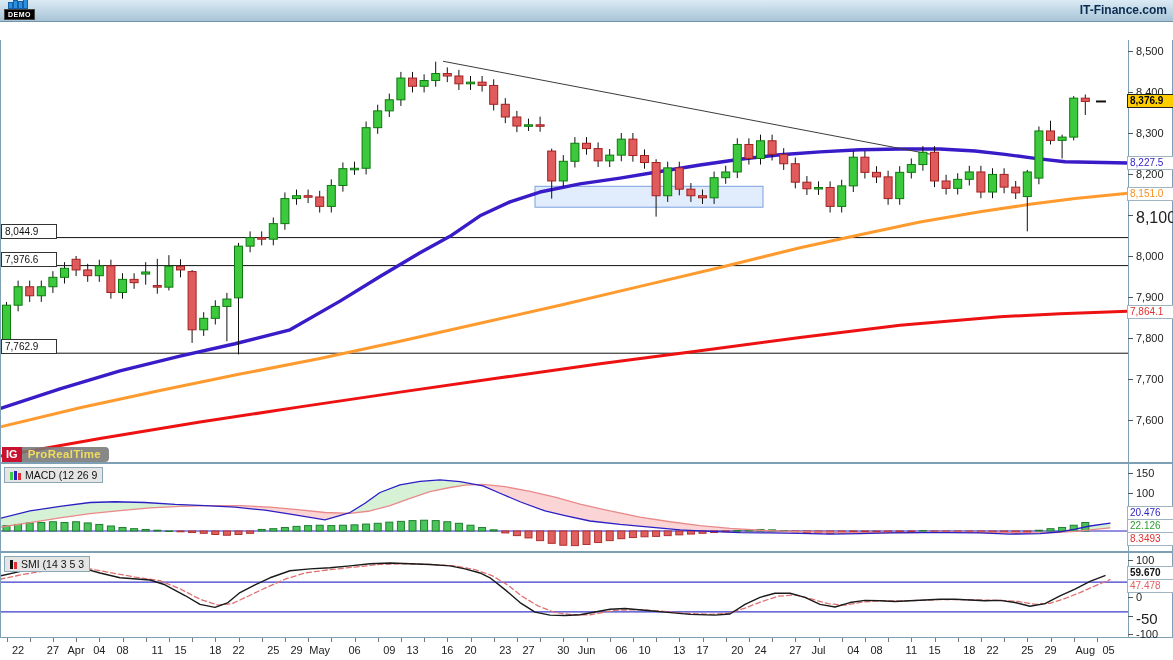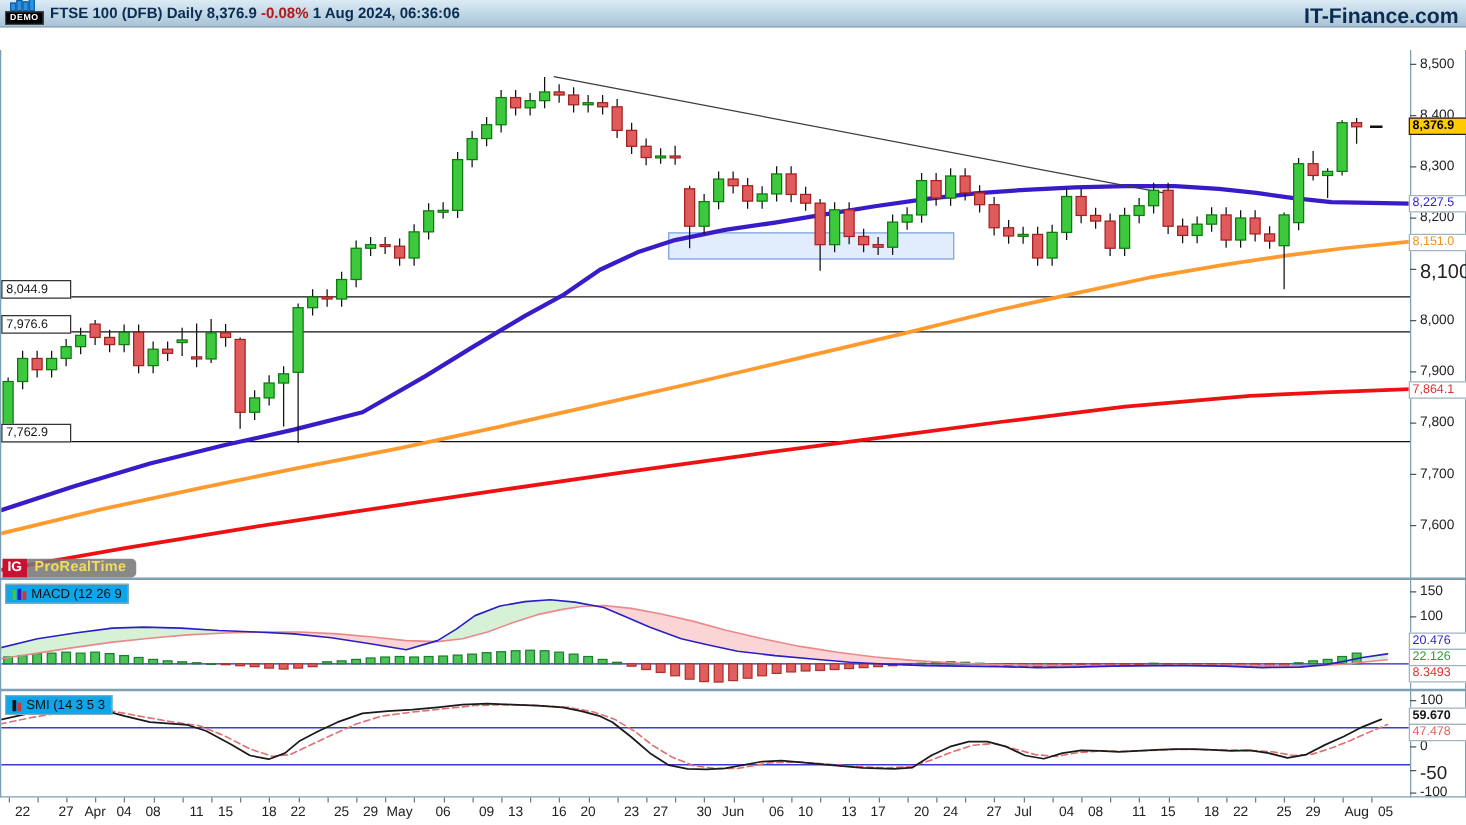--- a/index.html
+++ b/index.html
@@ -3,35 +3,35 @@
 <meta charset="utf-8">
 <style>
   html,body{margin:0;padding:0;background:#fff;width:1173px;height:660px;overflow:hidden;
     font-family:"Liberation Sans","DejaVu Sans",sans-serif;-webkit-user-select:none;}
   #app{position:relative;width:1173px;height:660px;background:#fff;}
   
   #titlebar{position:absolute;left:0;top:0;width:1173px;height:21px;
     background:linear-gradient(#dcebf5,#b7d0e0 70%,#a9c4d6);border-bottom:1px solid #6f93a8;}
   #title{position:absolute;left:40px;top:3px;font-size:12px;font-weight:bold;color:#0a2c50;white-space:nowrap;}
   #title .chg{color:#b01818;}
-  #itf{position:absolute;right:6px;top:3px;font-size:17px;font-weight:bold;color:#0a2c50;}
+  #itf{position:absolute;right:6px;top:3px;font-size:12px;font-weight:bold;color:#0a2c50;}
   #demo{position:absolute;left:4px;top:9px;background:#000;color:#fff;font-size:7px;font-weight:bold;
     padding:1px 3px;letter-spacing:.5px;border:1px solid #444;}
   #demoicon{position:absolute;left:8px;top:1px;width:22px;height:8px;}
   #demoicon span{position:absolute;bottom:0;width:3px;background:#2d8fe0;border:1px solid #1260a8;}
   
   #legendrow{position:absolute;left:0;top:22px;width:1173px;height:18px;background:#dde9f2;border-bottom:1px solid #6f93a8;}
   .lgbtn{display:inline-flex;align-items:center;gap:4px;height:14px;margin:1px 2px 0 2px;padding:0 5px;
     background:linear-gradient(#fbfdfe,#dde7ee);border:1px solid #93aabb;border-radius:2px;font-size:11px;color:#111;}
   .sw{width:9px;height:9px;border:1px solid #555;display:inline-block;}
   .sw2{width:5px;height:9px;display:inline-block;border:1px solid #555;}
   
   .vline,.hline{position:absolute;background:#7ea0b4;}
   .ydash{position:absolute;width:5px;height:1px;background:#555;}
-  .indlabel{position:absolute;display:inline-flex;align-items:center;gap:4px;background:#0ea5e9;
+  .indlabel{position:absolute;display:inline-flex;align-items:center;gap:4px;background:#e5e5e5;
     border:1px solid #8aa7b8;height:14px;padding:0 5px;font-size:10.5px;color:#111;}
   .ibars{display:inline-flex;align-items:flex-end;gap:1px;height:9px;}
   .ibars span{width:3px;display:inline-block;}
   
   #prt{position:absolute;left:2px;top:447px;display:inline-flex;height:15px;align-items:stretch;}
   #prt .ig{background:#c81230;color:#fff;font-weight:bold;font-size:11px;padding:0 4px;line-height:15px;}
   #prt .nm{background:rgba(120,120,120,.88);color:#f2dd5a;font-weight:bold;font-size:11.5px;
     padding:0 8px 0 6px;line-height:15px;border-radius:0 4px 4px 0;letter-spacing:.3px;}
   svg{position:absolute;left:0;top:0;}
 </style>
@@ -40,27 +40,20 @@
 <div id="app">
 
   <div id="titlebar">
     <div id="demoicon">
       <span style="left:0;height:5px"></span>
         <span style="left:5px;height:7px"></span>
       <span style="left:10px;height:6px"></span>
         <span style="left:15px;height:8px"></span>
     </div>
     <div id="demo">DEMO</div>
-    <div id="title">
-      <span>FTSE 100 (DFB)</span>
-      <span>Daily</span>
-      <span>8,376.9</span>
-      <span class="chg">-0.08%</span>
-      <span>1 Aug 2024, 06:36:06</span>
-    </div>
     <div id="itf">IT-Finance.com</div>
   </div>
 
 
   <svg id="chart" width="1173" height="660">
       <defs>
         <clipPath id="cmain">
           <rect x="1" y="41" width="1127" height="421"></rect>
         </clipPath>
         <clipPath id="cmacd">

